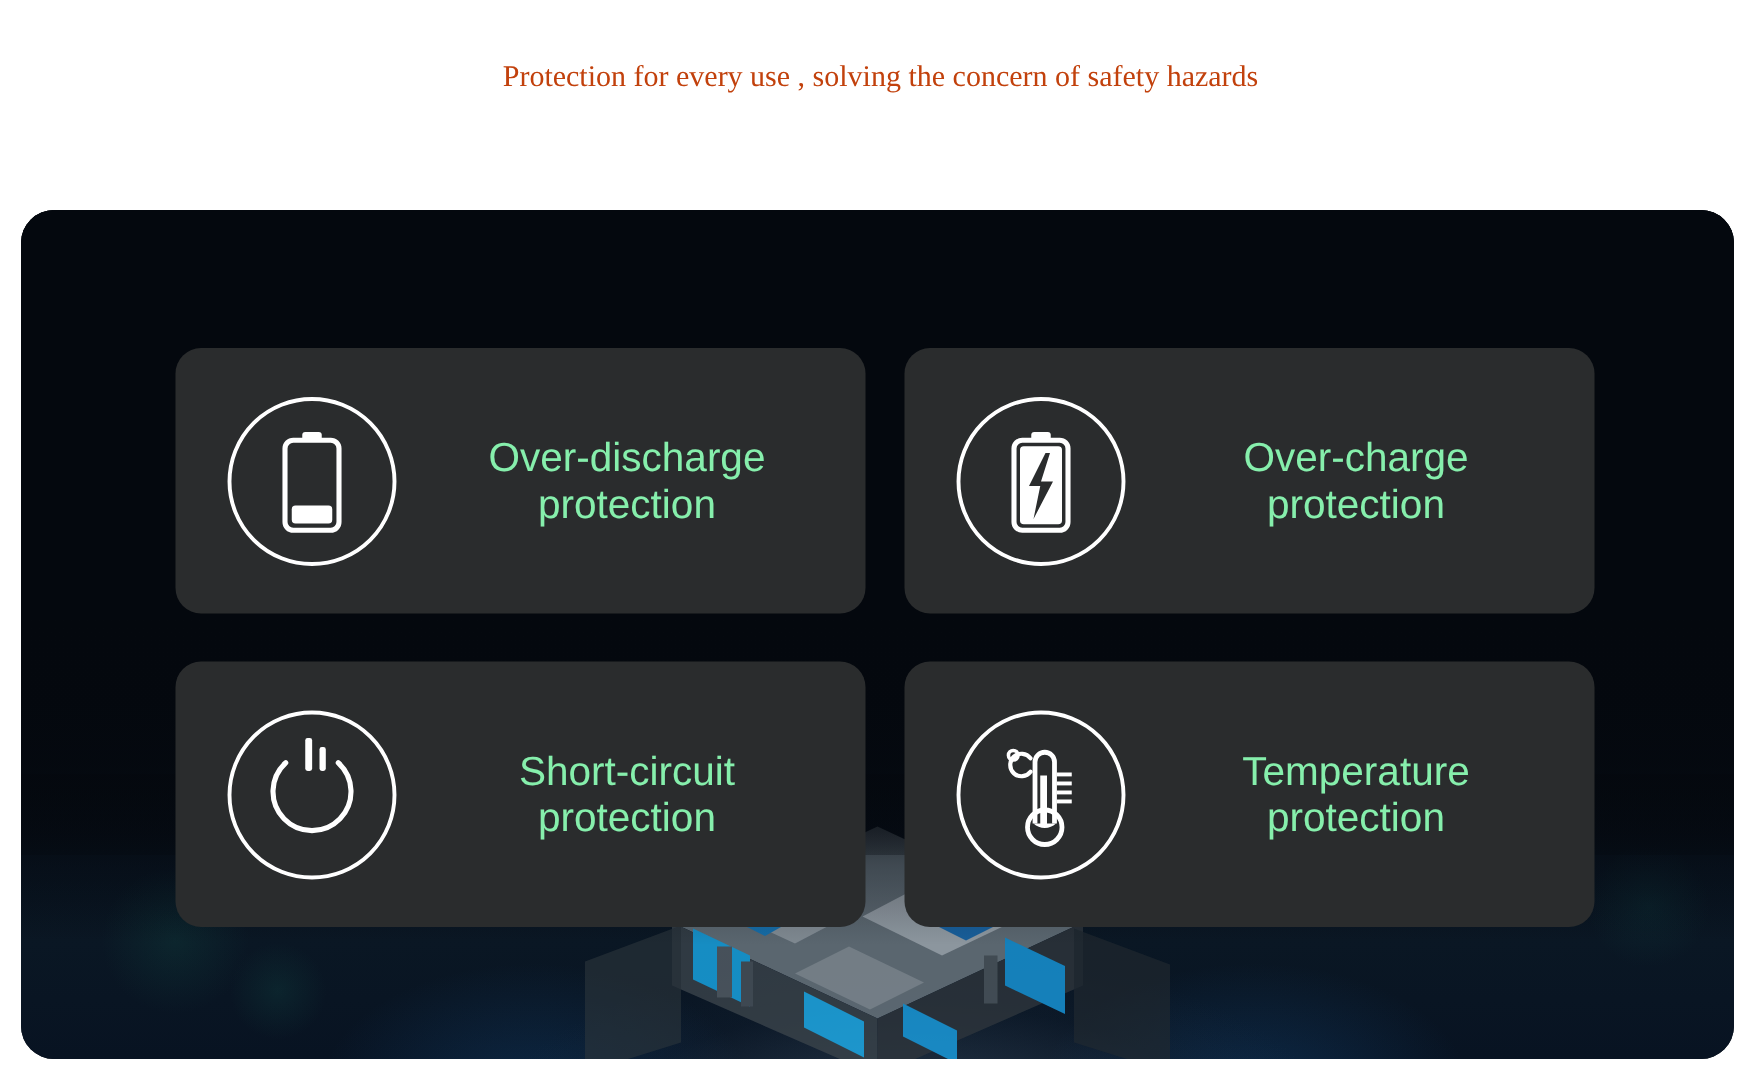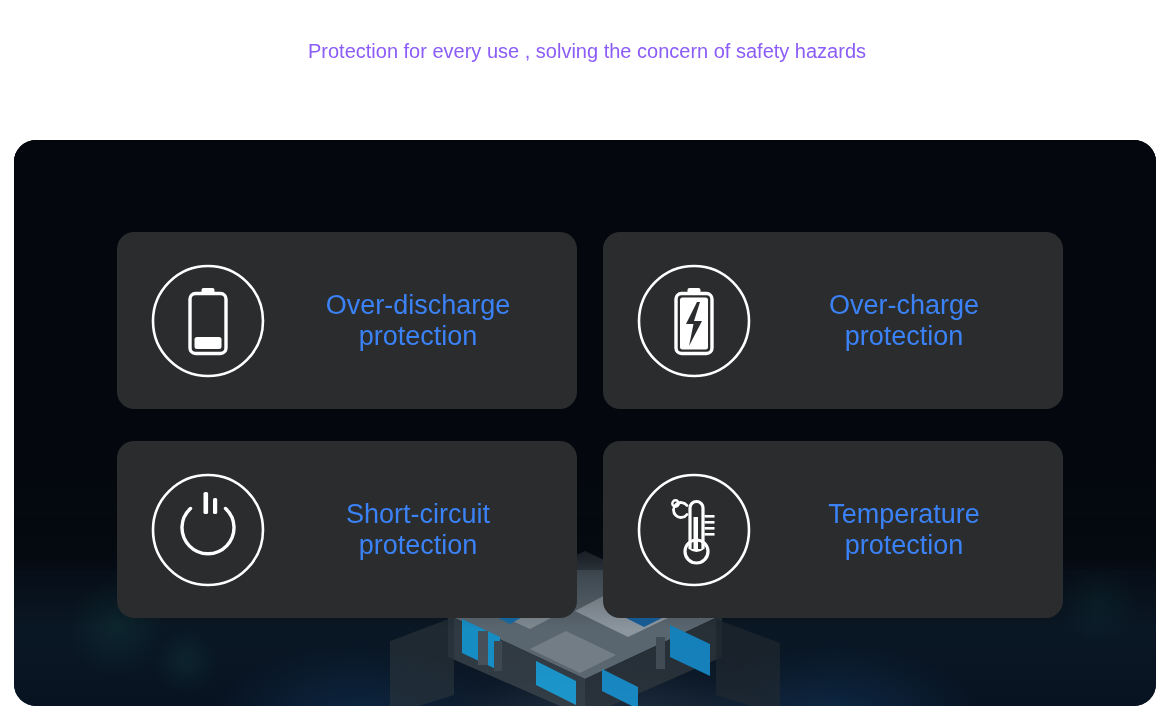--- a/index.html
+++ b/index.html
@@ -26,24 +26,24 @@
   .page-title {
     font-family: "DejaVu Sans", sans-serif;
     font-size: 41px;
     font-weight: 700;
     color: #000000;
     letter-spacing: -0.4px;
     line-height: 1.1;
     margin: 0;
   }
   .page-subtitle {
-    font-family: Liberation Sans, sans-serif;
+    font-family: Liberation Serif, serif;
     font-size: 20px;
     font-weight: 400;
-    color: #8b5cf6;
+    color: #c2410c;
     margin: 13px 0 0 4px;
     line-height: 1.2;
   }
 
   
   .panel {
     position: absolute;
     left: 14px;
     top: 140px;
     width: 1142px;
@@ -110,21 +110,21 @@
     box-sizing: border-box;
     padding-left: 32px;
   }
   .feature-icon {
     flex: 0 0 auto;
     width: 118px;
     height: 118px;
   }
   .feature-label {
     flex: 1 1 auto;
-    color: #3b82f6;
+    color: #86efac;
     font-family: "Liberation Sans", sans-serif;
     font-size: 27px;
     font-weight: 400;
     line-height: 1.13;
     text-align: center;
     padding: 0 12px 0 4px;
     white-space: pre-line;
   }
 </style>
 </head>

